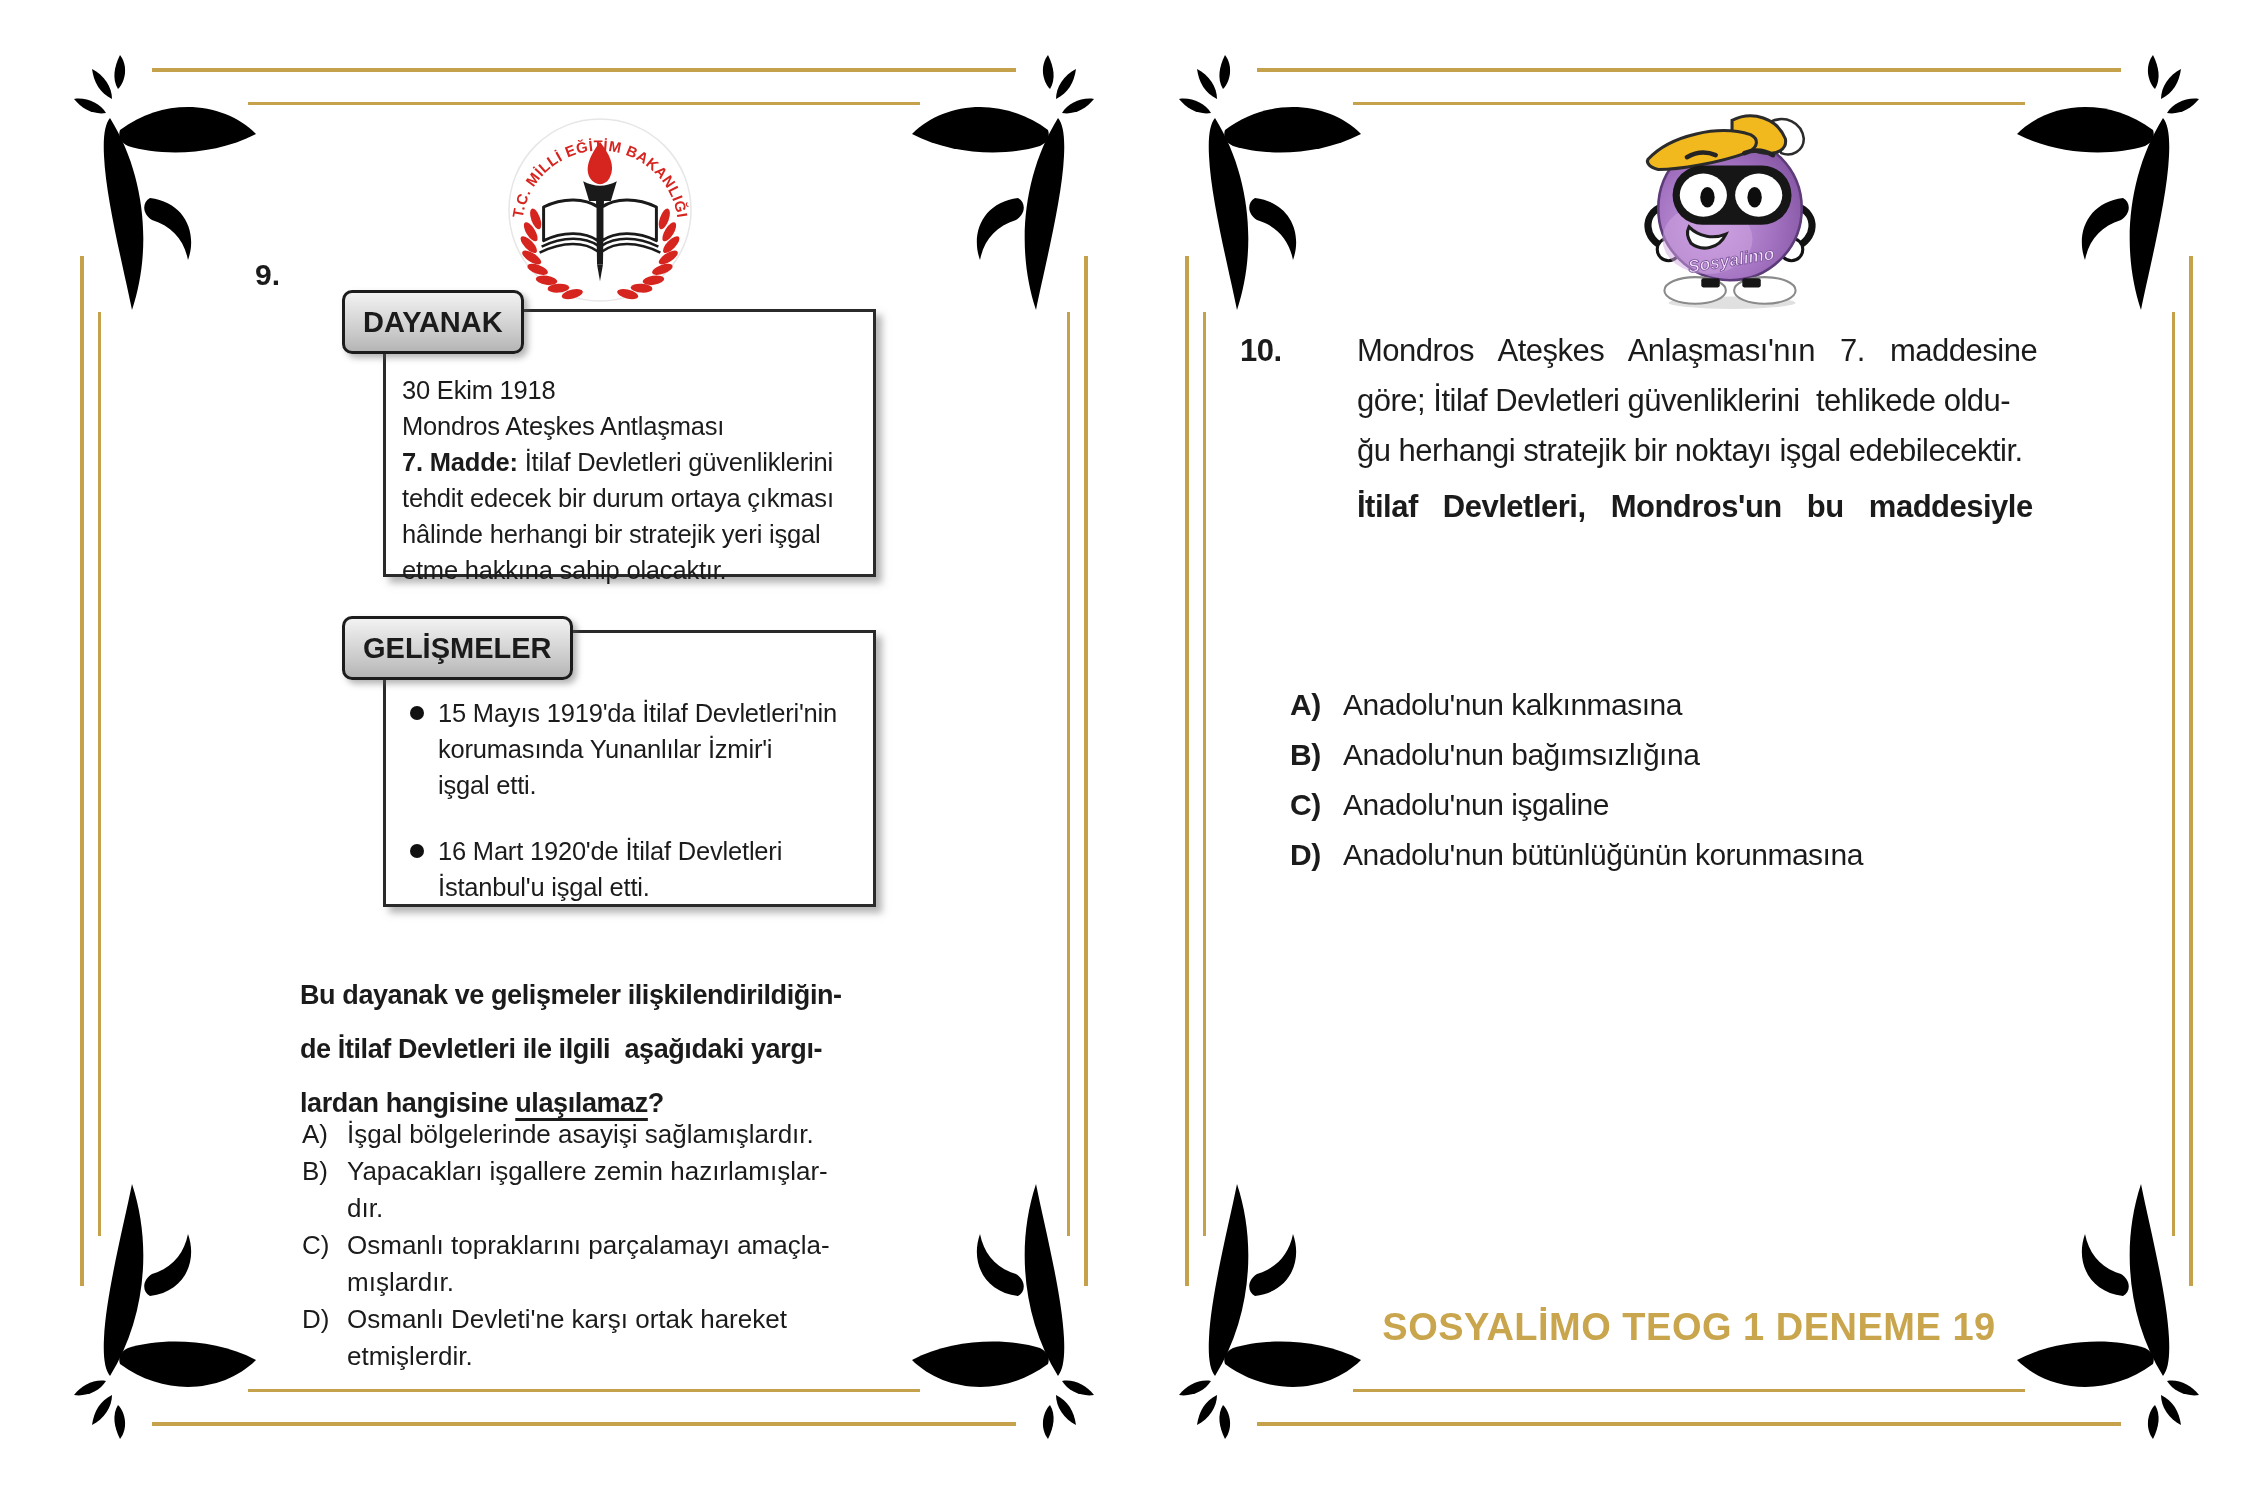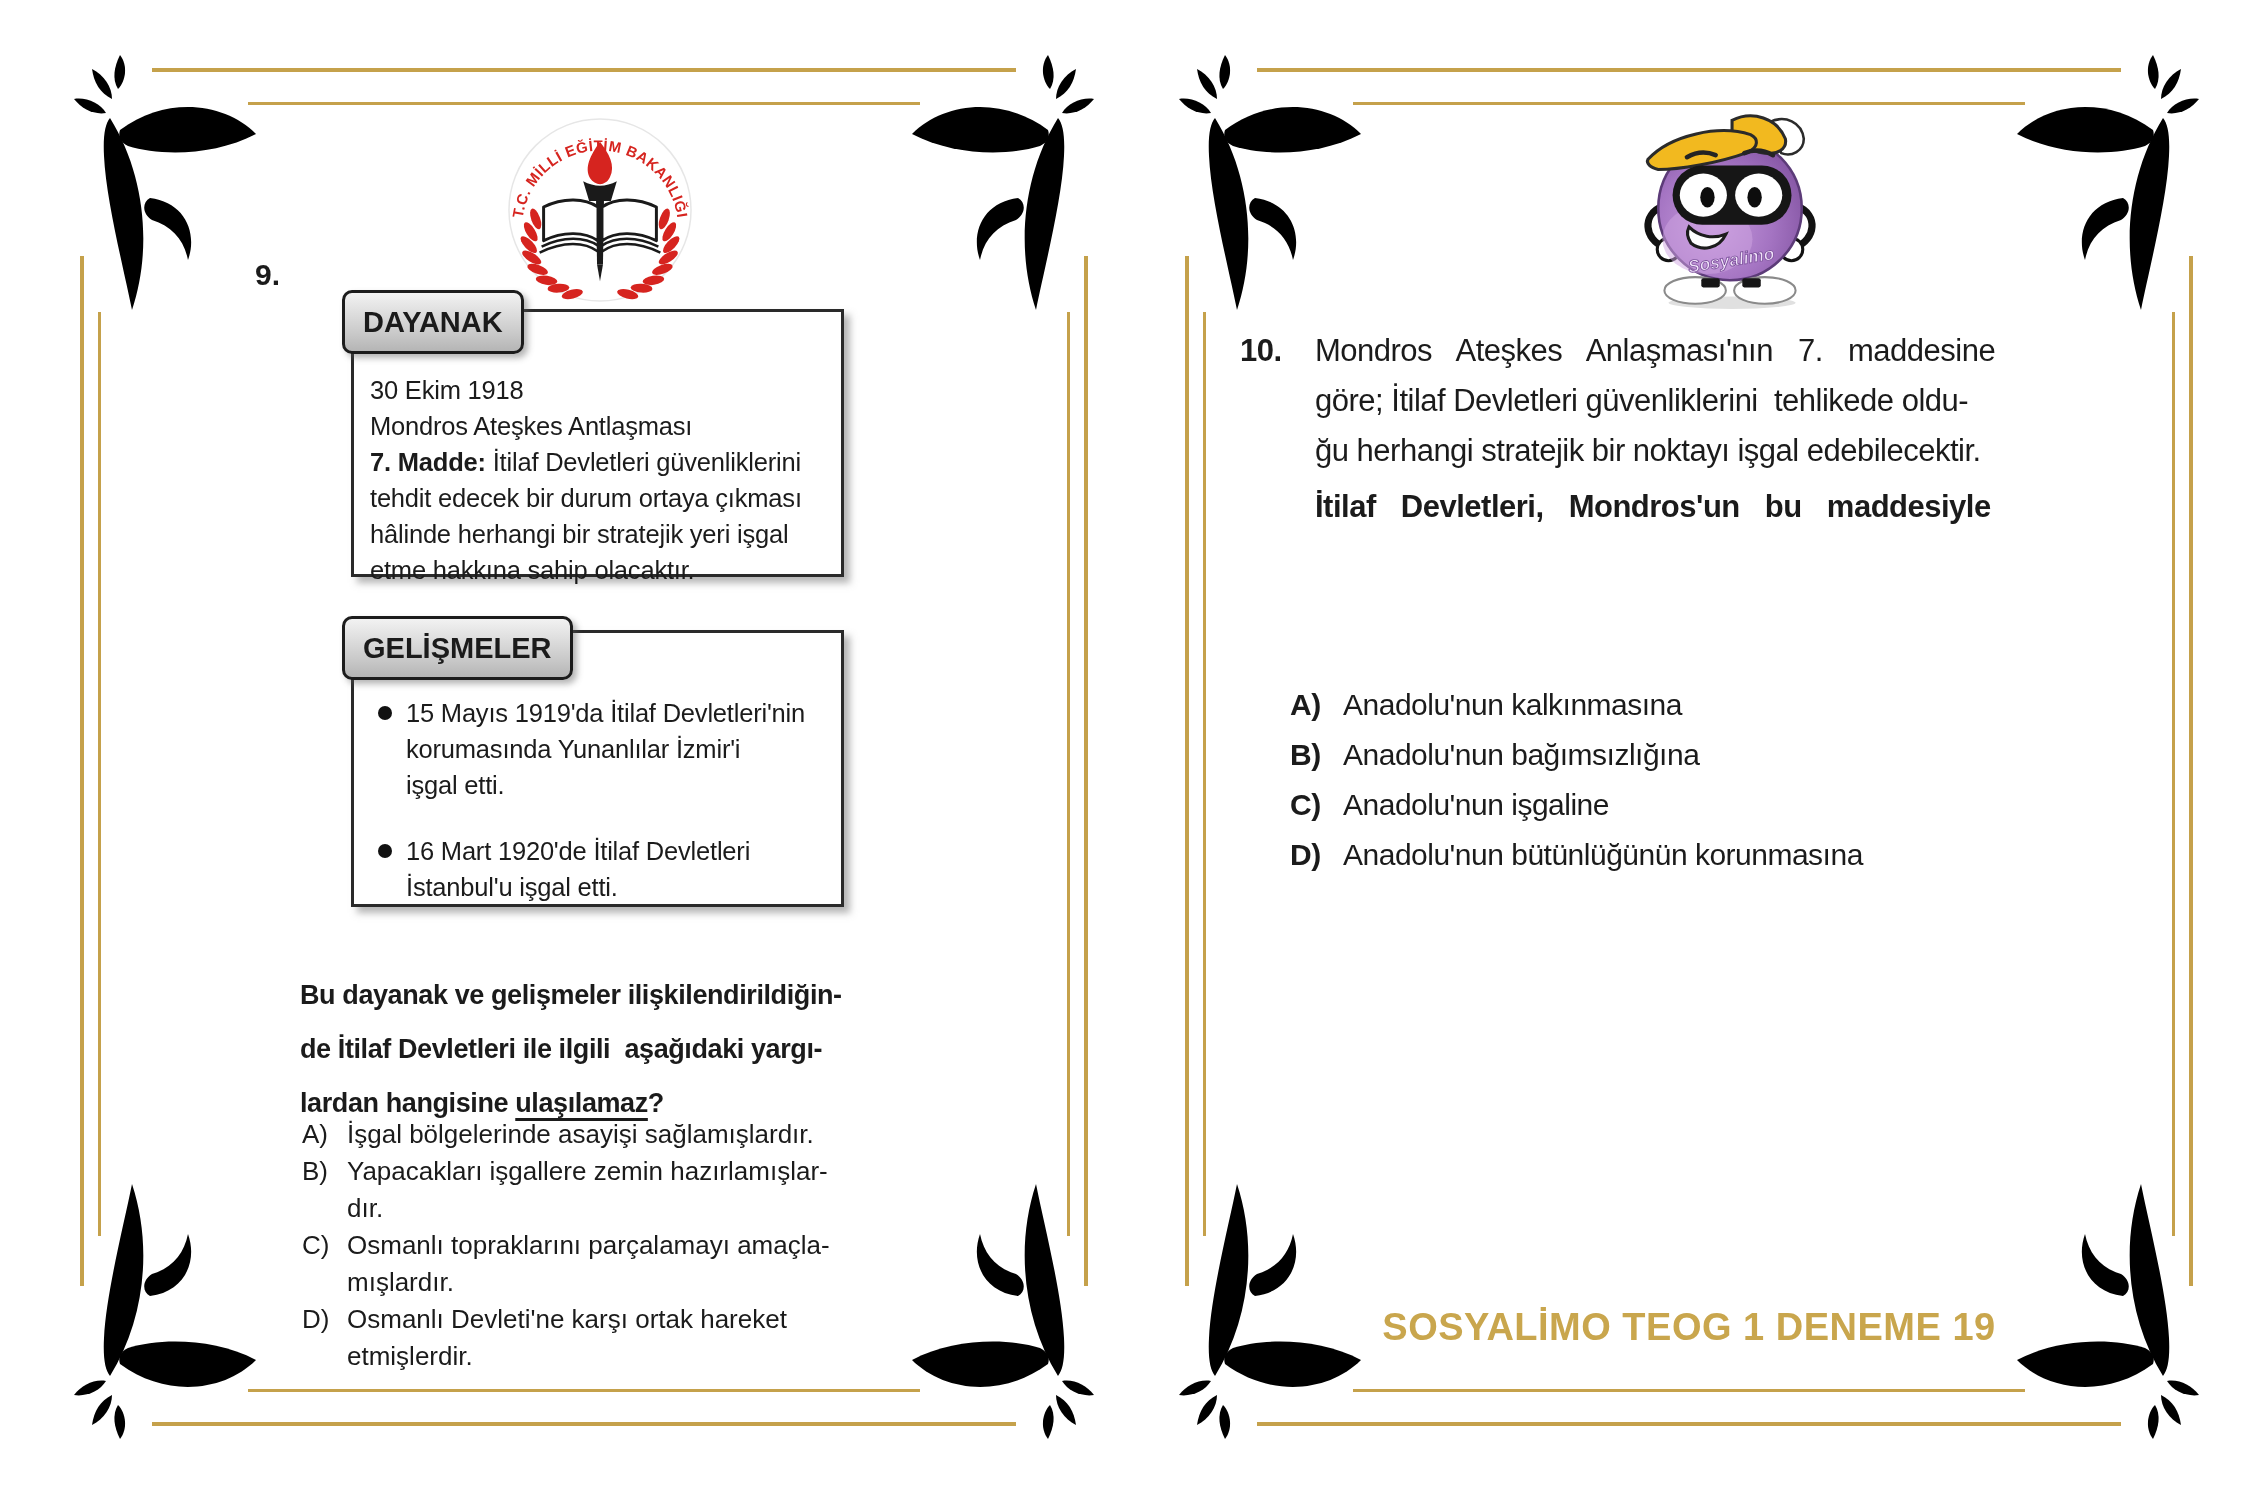--- a/index.html
+++ b/index.html
@@ -31,21 +31,21 @@
   .qnum9{position:absolute;left:175px;top:190px;font-size:30px;font-weight:bold;}
   .meb-logo{position:absolute;left:426px;top:48px;width:188px;height:188px;}
 
   .tab{position:absolute;z-index:3;height:50px;padding:4px 18px;border:3px solid #1c1c1c;border-radius:10px;
        background:linear-gradient(#f2f2f2,#c9c9c9 70%,#b5b5b5);display:flex;align-items:center;
        font-size:29px;font-weight:bold;box-shadow:4px 4px 6px rgba(90,90,90,.45);}
   .tab-dayanak{left:262px;top:222px;}
   .tab-gelismeler{left:262px;top:548px;}
 
   .sbox{position:absolute;background:#ffffff;border:3px solid #2a2a2a;z-index:2;
-        box-shadow:6px 6px 7px rgba(110,110,110,.5);}
+        box-shadow:6px 6px 7px rgba(110,110,110,.5);margin-left:32px;}
   .box-dayanak{left:271px;top:241px;width:493px;height:268px;padding:60px 0 0 16px;box-sizing:border-box;}
   .box-gelismeler{left:271px;top:562px;width:493px;height:277px;padding:62px 8px 0 16px;box-sizing:border-box;}
   .boxtext{font-size:25.5px;line-height:36px;white-space:pre;letter-spacing:-0.2px;}
   .boxtext b{font-weight:bold;}
 
   .bullet{display:flex;margin-bottom:30px;}
   .bullet .dot{width:14px;height:14px;border-radius:50%;background:#111;margin:11px 14px 0 8px;flex:0 0 auto;}
 
   .stem9{position:absolute;left:220px;top:900px;font-size:27px;font-weight:bold;line-height:54px;
          white-space:pre;letter-spacing:-0.4px;}
@@ -53,21 +53,21 @@
 
   .opts-left{position:absolute;left:222px;top:1048px;}
   .opt{display:flex;font-size:26px;line-height:37px;}
   .opt .key{flex:0 0 45px;}
   .opt .txt{white-space:pre;}
 
   
   .mascot{position:absolute;left:455px;top:40px;width:180px;height:205px;}
 
   .q10{position:absolute;left:55px;top:258px;width:900px;letter-spacing:-0.5px;}
-  .q10-row{display:flex;}
+  .q10-row{display:flex;gap:42px;}
   .q10-num{flex:0 0 75px;font-size:31px;font-weight:bold;line-height:50px;}
   .q10 .pline{font-size:31px;line-height:50px;white-space:pre;}
   .ws-wide{word-spacing:17px;}
   .ws-med{word-spacing:5px;}
   .q10-bold{margin-top:6px;font-weight:bold;}
 
   .opts-right{position:absolute;left:105px;top:612px;letter-spacing:-0.5px;}
   .opts-right .opt{font-size:30px;line-height:50px;}
   .opts-right .key{flex:0 0 53px;font-weight:bold;}
 

